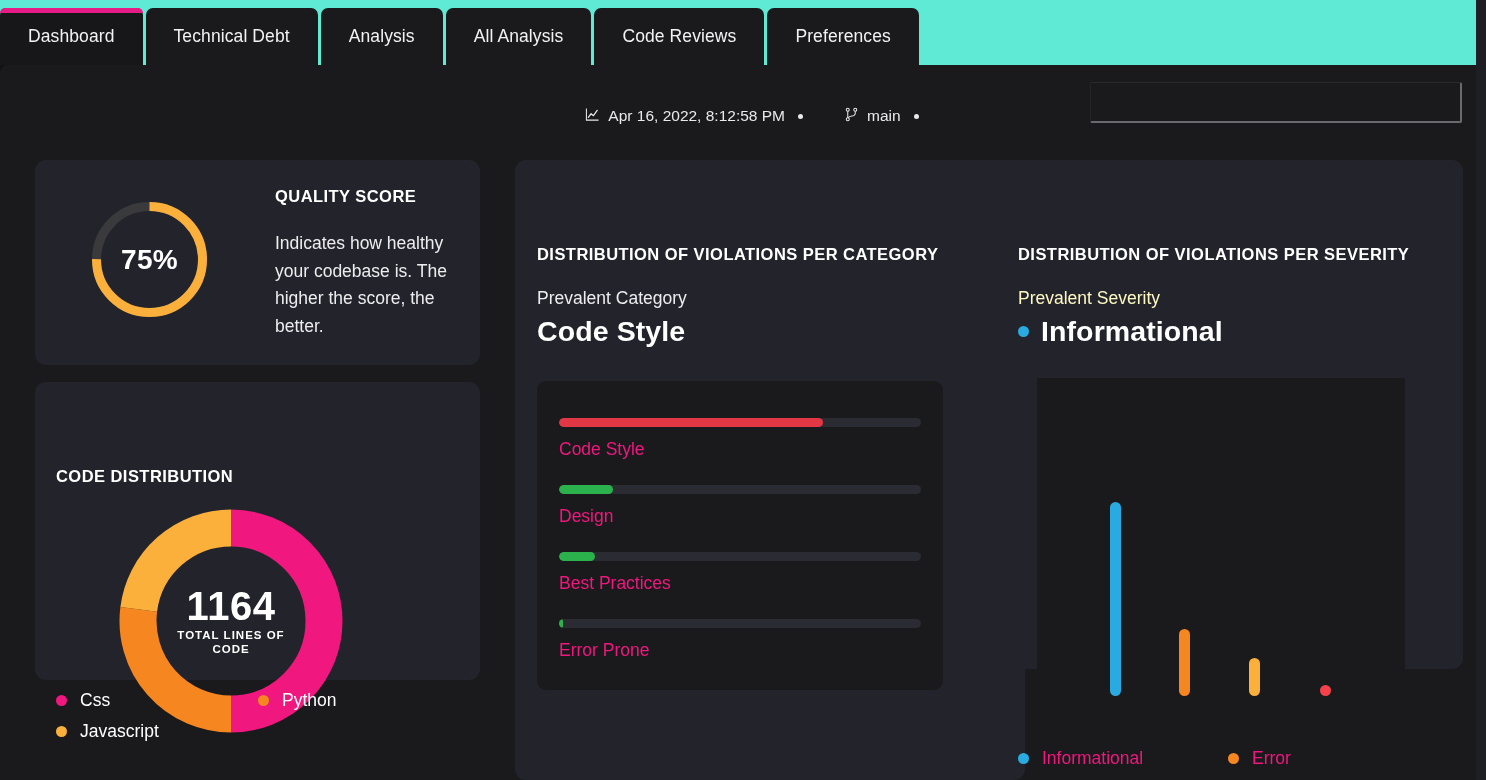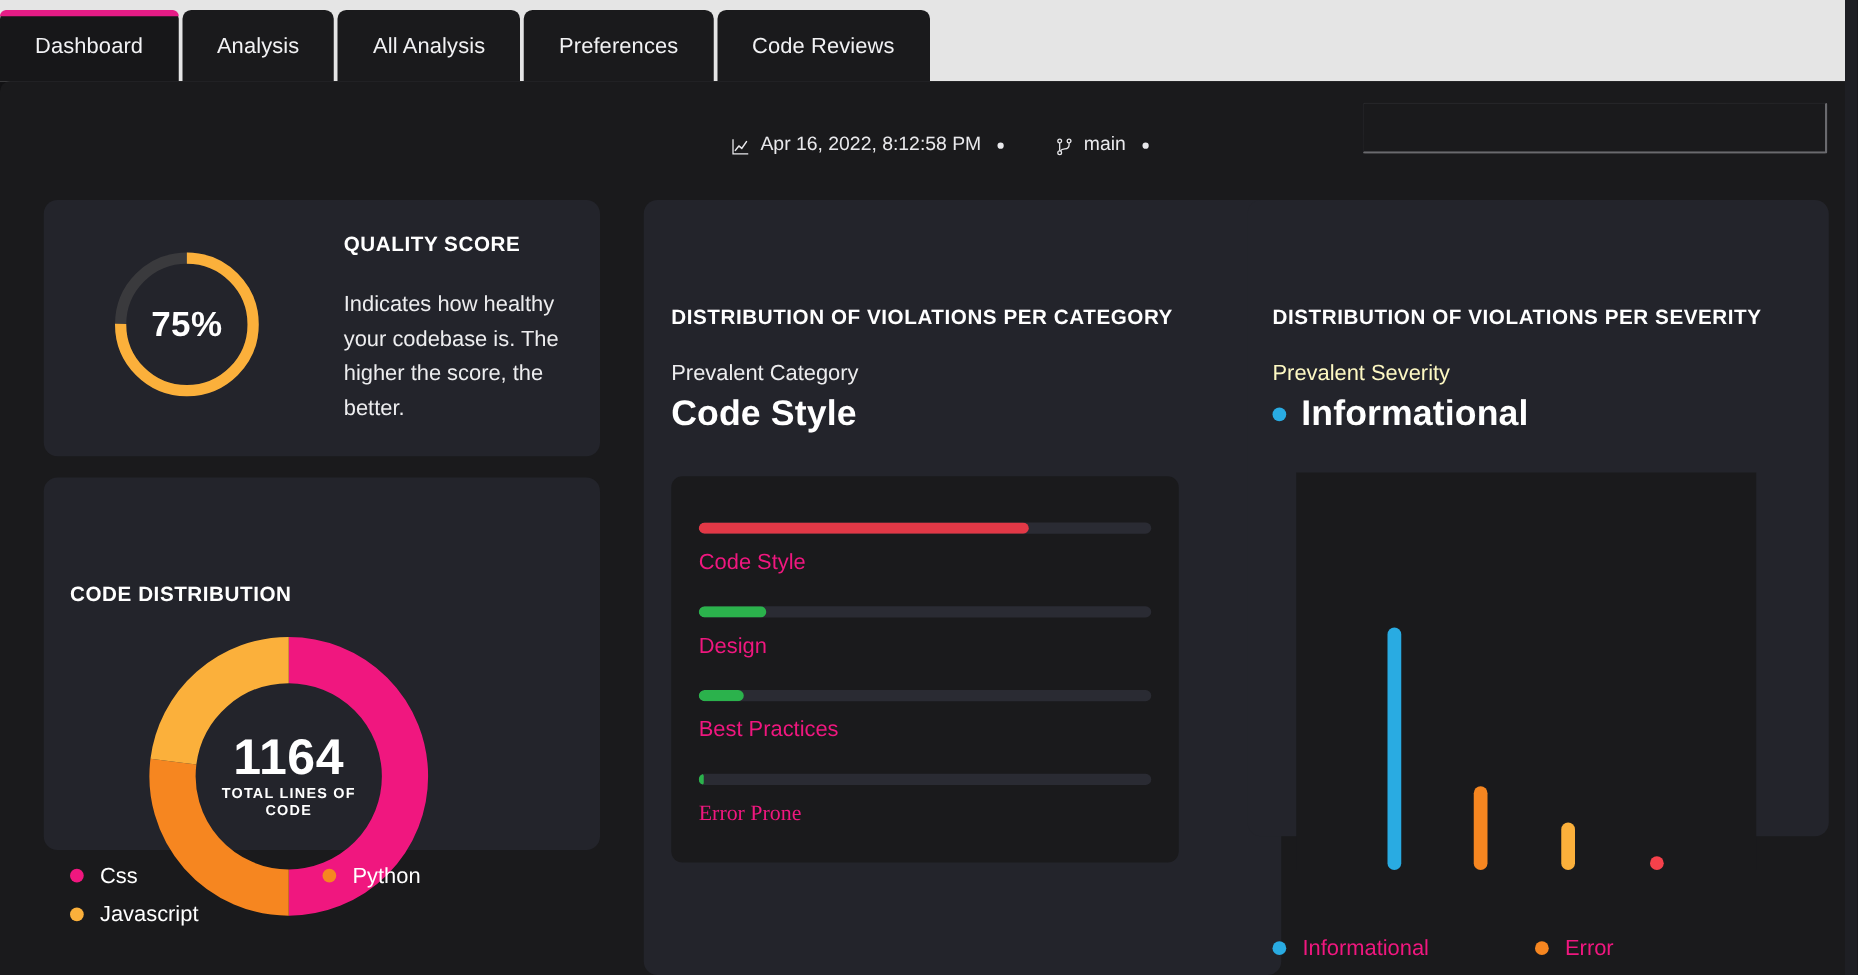--- a/index.html
+++ b/index.html
@@ -6,21 +6,21 @@
   html, body {
     width:1486px; height:780px;
     background:#121214;
     font-family:"Liberation Sans", sans-serif;
     overflow:hidden;
   }
 
   
   #tabstrip {
     position:absolute; left:0; top:0; width:1476px; height:65px;
-    background:#e5e5e5;
+    background:#5eead4;
     display:flex; align-items:flex-end; gap:3px;
   }
   .tab {
     position:relative;
     height:57px;
     padding:0 28px;
     background:#1A1A1C;
     border-radius:7px 7px 0 0;
     display:flex; align-items:center; justify-content:center;
     color:#F2F2F4;
@@ -46,21 +46,21 @@
     background:#1E1F24;
   }
 
   
   #metarow {
     position:absolute; left:0; top:30px; width:1476px; height:42px;
     display:flex; align-items:center; justify-content:center;
     gap:0;
   }
   .meta-inner { display:flex; align-items:center; gap:13px; }
-  .meta-item { display:flex; align-items:flex-end; gap:8px;
+  .meta-item { display:flex; align-items:flex-start; gap:8px;
     color:#E9E9EC; font-size:15.5px; white-space:nowrap;padding-left:28px; }
   .meta-dot { width:5px; height:5px; border-radius:50%; background:#E9E9EC; display:inline-block; }
   .meta-ico { display:inline-flex; width:15px; height:15px; }
 
   
   #overlay-panel {
     position:absolute; left:1090px; top:17px; width:372px; height:41px;
     background:transparent;
     border-right:2px solid #6a6a6e;
     border-bottom:2px solid #6a6a6e;
@@ -158,30 +158,33 @@
   #sev-legend .lg-label { color:#F0177F; font-size:17.5px; }
 </style>
 </head>
 <body>
 
 <div id="tabstrip">
     <div class="tab active">
       <span>Dashboard</span>
     </div>
     <div class="tab">
+      <span>Technical Debt</span>
+    </div>
+    <div class="tab">
       <span>Analysis</span>
     </div>
     <div class="tab">
       <span>All Analysis</span>
     </div>
     <div class="tab">
+      <span>Code Reviews</span>
+    </div>
+    <div class="tab">
       <span>Preferences</span>
-    </div>
-    <div class="tab">
-      <span>Code Reviews</span>
     </div>
   </div>
 
 <div id="surface">
 
   <div id="metarow">
     <div class="meta-inner">
       <div class="meta-item">
         <span class="meta-ico">
           <svg viewBox="0 0 16 16" width="15" height="15">
@@ -268,21 +271,21 @@
             <div class="catbar-fill" style="width:15%;background:#2BB24C"></div>
           </div>
           <div class="catbar-label">Design</div>
         </div>
         <div class="catbar-row" style="top: 171px;">
           <div class="catbar-track">
             <div class="catbar-fill" style="width:10%;background:#2BB24C"></div>
           </div>
           <div class="catbar-label">Best Practices</div>
         </div>
-        <div class="catbar-row" style="top: 238px; font-family: Liberation Serif, serif;">
+        <div class="catbar-row" style="top: 238px;">
           <div class="catbar-track">
             <div class="catbar-fill" style="width:1%;background:#2BB24C"></div>
           </div>
           <div class="catbar-label">Error Prone</div>
         </div>
       </div>
   </div>
 
   <div class="card" id="card-severity">
     <div class="card-title" id="sev-title">DISTRIBUTION OF VIOLATIONS PER SEVERITY</div>

